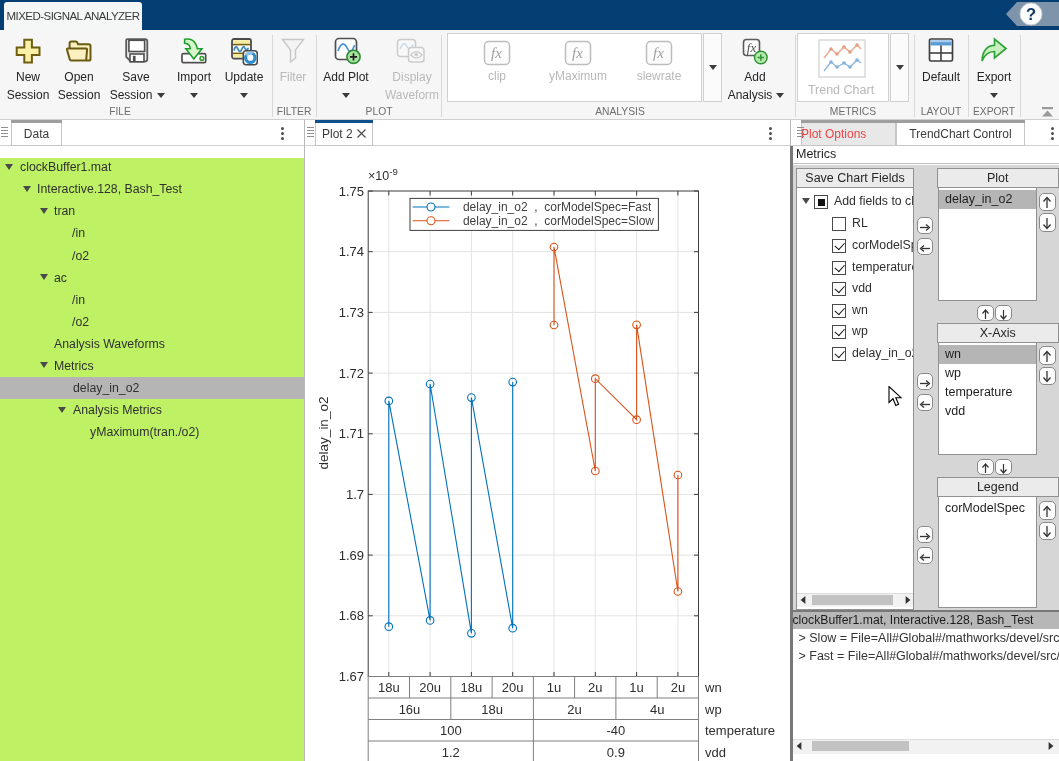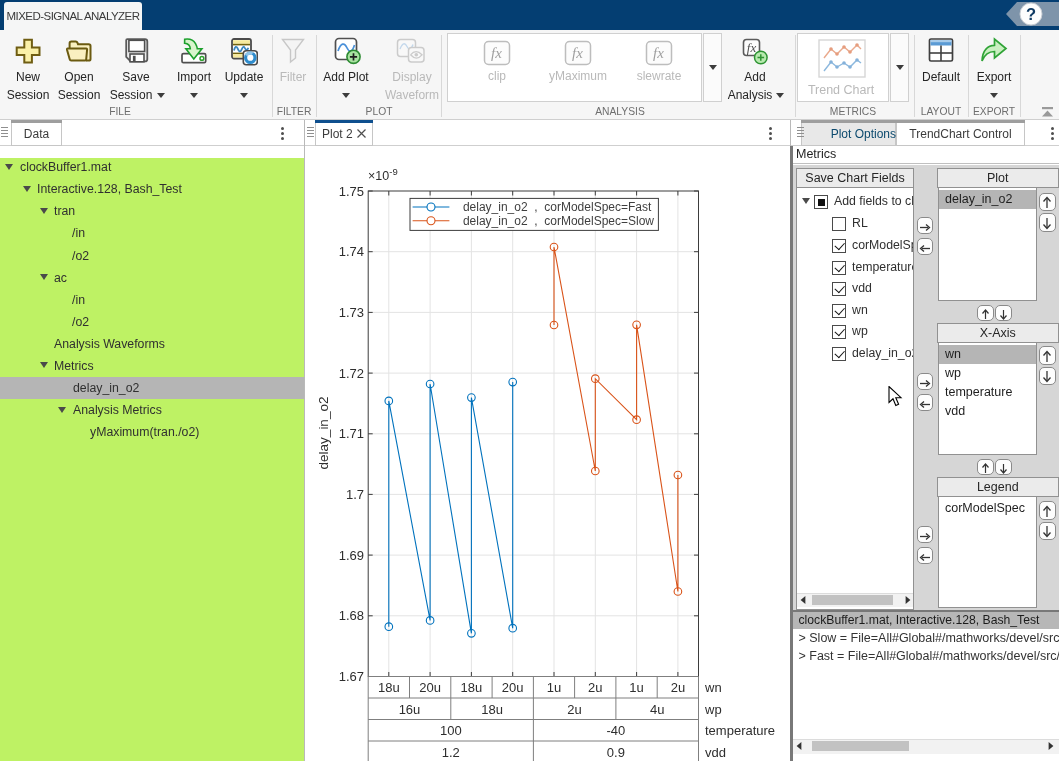--- a/index.html
+++ b/index.html
@@ -222,21 +222,21 @@
   </div>
 <div class="dots3" style="left:769px;top:127px">
     <i></i>
     <i></i>
     <i></i>
   </div>
 
 <div class="abs" style="left:801px;top:120px;width:95px;height:26px;border:1px solid #c6c6c6;border-top:none;background:#e8e8e8"></div>
 <div class="abs" style="left:896px;top:120px;width:129px;height:26px;border:1px solid #c6c6c6;border-top:none;background:#fff"></div>
 <div class="abs" style="left:801px;top:120px;width:224px;height:3px;background:#9e9e9e"></div>
-<div class="abs" style="left:801px;top:123px;width:95px;height:21px;line-height:23px;text-align:right;font-size:12px;color:#0c4a6e">Plot Options</div>
+<div class="abs" style="left:801px;top:123px;width:95px;height:21px;line-height:23px;text-align:left;font-size:12px;color:#ef4444">Plot Options</div>
 <div class="abs" style="left:896px;top:123px;width:129px;height:23px;line-height:23px;text-align:center;font-size:12px;color:#3c3c3c">TrendChart Control</div>
 <div class="handle" style="left:797px;top:127px">
     <i></i>
     <i></i>
     <i></i>
     <i></i>
   </div>
 <div class="dots3" style="left:1051px;top:127px">
     <i></i>
     <i></i>
@@ -526,21 +526,21 @@
 <div class="sqbtn" style="left:1038.5px;top:501px;width:17.5px;height:18.5px"><svg width="10" height="13" viewBox="0 0 10 13" style="margin-top:2.5px">
       <path d="M5 12 V2" stroke="#333" stroke-width="1.3" fill="none"></path>
       <path d="M1.5 5.5 L5 1.5 L8.5 5.5" stroke="#333" stroke-width="1.3" fill="none"></path>
     </svg></div>
 <div class="sqbtn" style="left:1038.5px;top:521.5px;width:17.5px;height:18.5px"><svg width="10" height="13" viewBox="0 0 10 13" style="margin-top:2.5px">
       <path d="M5 1 V11" stroke="#333" stroke-width="1.3" fill="none"></path>
       <path d="M1.5 7.5 L5 11.5 L8.5 7.5" stroke="#333" stroke-width="1.3" fill="none"></path>
     </svg></div>
 
 <div class="abs" style="left:792.5px;top:610px;width:266.5px;height:1.5px;background:#787878"></div>
-<div class="abs" style="left:792.5px;top:611.5px;width:266.5px;height:17px;background:#b7b7b7;font-size:12.2px;color:#1c1c1c;line-height:17px;white-space:nowrap;overflow:hidden"><span style="margin-left:6px">clockBuffer1.mat, Interactive.128, Bash_Test</span></div>
+<div class="abs" style="left:792.5px;top:611.5px;width:266.5px;height:17px;background:#b7b7b7;font-size:12.2px;color:#1c1c1c;line-height:17px;white-space:nowrap;overflow:hidden"><span style="">clockBuffer1.mat, Interactive.128, Bash_Test</span></div>
 <div class="abs" style="left:792.5px;top:628.5px;width:266.5px;height:110px;background:#fff;overflow:hidden">
   <div class="abs" style="left:6px;top:2px;font-size:12.5px;color:#333;white-space:nowrap">&gt; Slow = File=All#Global#/mathworks/devel/src/cgir</div>
   <div class="abs" style="left:6px;top:20px;font-size:12.5px;color:#333;white-space:nowrap">&gt; Fast = File=All#Global#/mathworks/devel/src/cgir</div>
 </div>
 <div class="abs" style="left:792.5px;top:738.5px;width:266.5px;height:15px;background:#f2f2f2;border-top:1px solid #dcdcdc"></div>
 <div class="tri-left" style="left:796px;top:741px;border-right-color:#333;transform:scale(0.8)"></div>
 <div class="tri-right" style="left:1048px;top:741px;border-left-color:#333;transform:scale(0.8)"></div>
 <div class="abs" style="left:812px;top:741px;width:97px;height:10px;background:#c2c2c2"></div>
 <div class="abs" style="left:792.5px;top:753.5px;width:266.5px;height:7.5px;background:#fff"></div>
 

